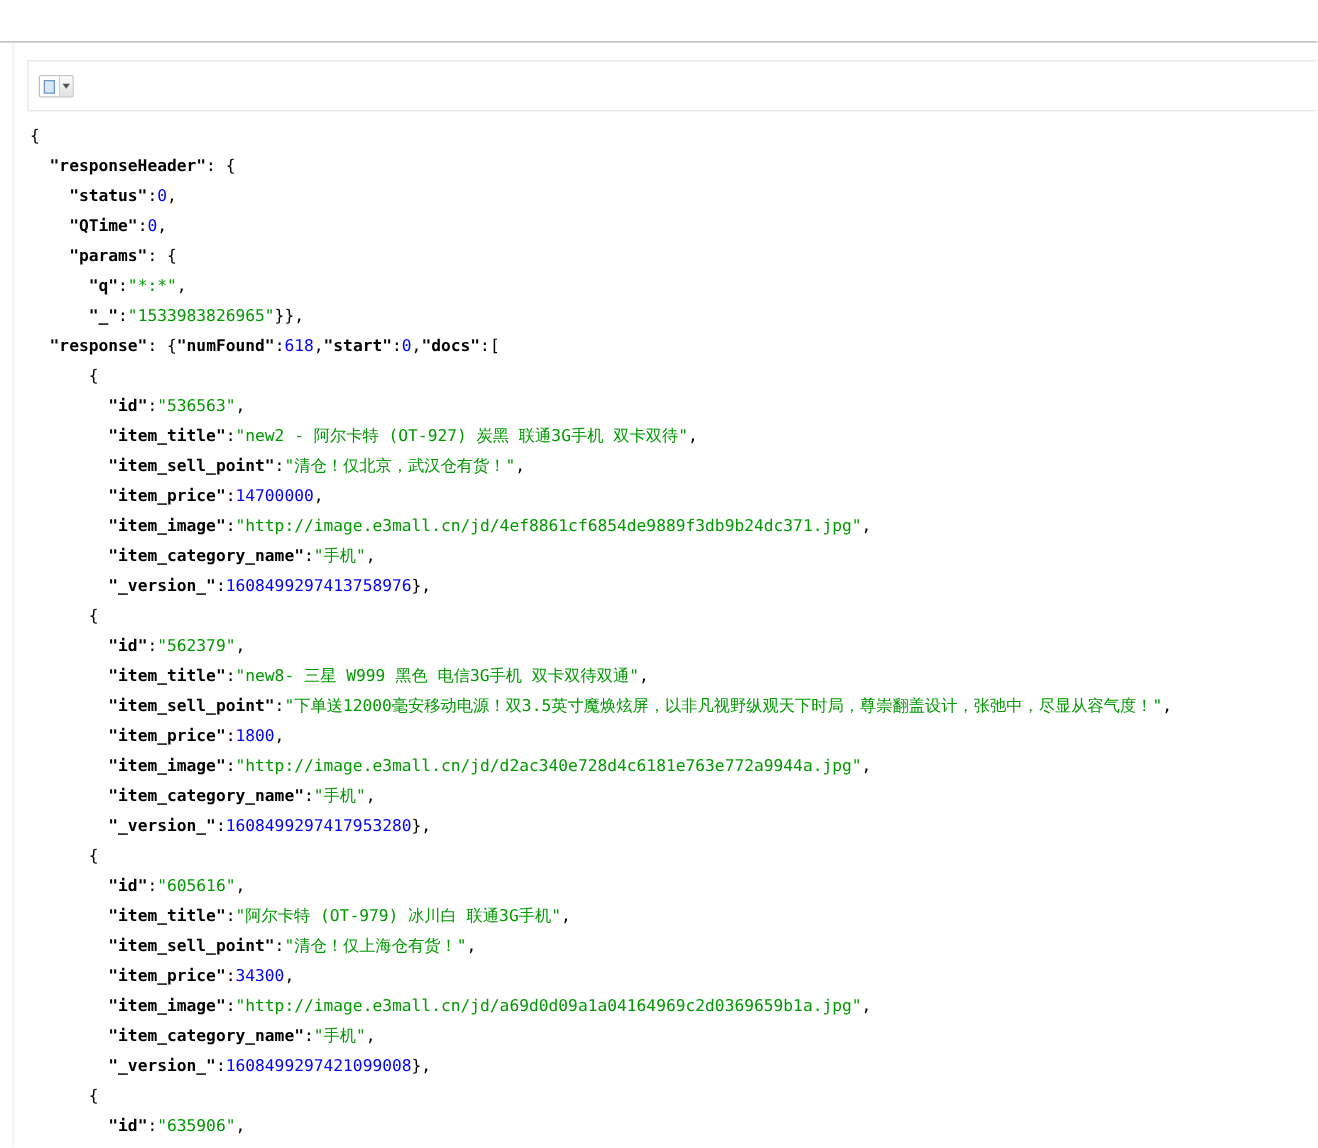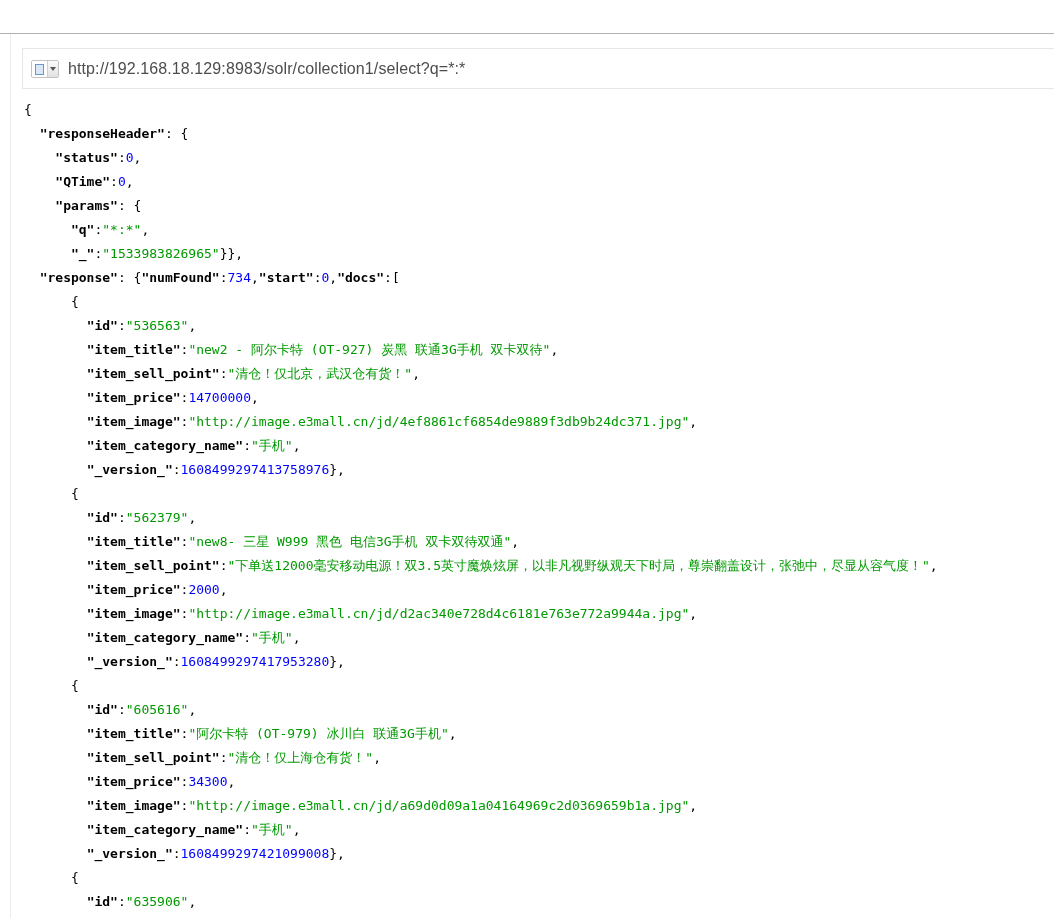--- a/index.html
+++ b/index.html
@@ -42,45 +42,44 @@
   <div class="chrome-divider"></div>
   <div class="edge-line"></div>
 
   <div class="address-bar">
     <span class="fav-ctl">
       <span class="fav"></span>
       <span class="drop">
         <span class="drop-caret"></span>
       </span>
     </span>
-    <span class="url-text">http://192.168.18.129:8983/solr/collection1/select?q=*:*</span>
   </div>
 
   <div class="json-view">
       <div class="json-line"><span class="tk-p">{</span></div>
       <div class="json-line">  <span class="tk-k">"responseHeader"</span><span class="tk-p">: {</span></div>
       <div class="json-line">    <span class="tk-k">"status"</span><span class="tk-p">:</span><span class="tk-n">0</span><span class="tk-p">,</span></div>
       <div class="json-line">    <span class="tk-k">"QTime"</span><span class="tk-p">:</span><span class="tk-n">0</span><span class="tk-p">,</span></div>
       <div class="json-line">    <span class="tk-k">"params"</span><span class="tk-p">: {</span></div>
       <div class="json-line">      <span class="tk-k">"q"</span><span class="tk-p">:</span><span class="tk-s">"*:*"</span><span class="tk-p">,</span></div>
       <div class="json-line">      <span class="tk-k">"_"</span><span class="tk-p">:</span><span class="tk-s">"1533983826965"</span><span class="tk-p">}},</span></div>
-      <div class="json-line">  <span class="tk-k">"response"</span><span class="tk-p">: {</span><span class="tk-k">"numFound"</span><span class="tk-p">:</span><span class="tk-n">734</span><span class="tk-p">,</span><span class="tk-k">"start"</span><span class="tk-p">:</span><span class="tk-n">0</span><span class="tk-p">,</span><span class="tk-k">"docs"</span><span class="tk-p">:[</span></div>
+      <div class="json-line">  <span class="tk-k">"response"</span><span class="tk-p">: {</span><span class="tk-k">"numFound"</span><span class="tk-p">:</span><span class="tk-n">618</span><span class="tk-p">,</span><span class="tk-k">"start"</span><span class="tk-p">:</span><span class="tk-n">0</span><span class="tk-p">,</span><span class="tk-k">"docs"</span><span class="tk-p">:[</span></div>
       <div class="json-line">      <span class="tk-p">{</span></div>
       <div class="json-line">        <span class="tk-k">"id"</span><span class="tk-p">:</span><span class="tk-s">"536563"</span><span class="tk-p">,</span></div>
       <div class="json-line">        <span class="tk-k">"item_title"</span><span class="tk-p">:</span><span class="tk-s">"new2 - 阿尔卡特 (OT-927) 炭黑 联通3G手机 双卡双待"</span><span class="tk-p">,</span></div>
       <div class="json-line">        <span class="tk-k">"item_sell_point"</span><span class="tk-p">:</span><span class="tk-s">"清仓！仅北京，武汉仓有货！"</span><span class="tk-p">,</span></div>
       <div class="json-line">        <span class="tk-k">"item_price"</span><span class="tk-p">:</span><span class="tk-n">14700000</span><span class="tk-p">,</span></div>
       <div class="json-line">        <span class="tk-k">"item_image"</span><span class="tk-p">:</span><span class="tk-s">"http://image.e3mall.cn/jd/4ef8861cf6854de9889f3db9b24dc371.jpg"</span><span class="tk-p">,</span></div>
       <div class="json-line">        <span class="tk-k">"item_category_name"</span><span class="tk-p">:</span><span class="tk-s">"手机"</span><span class="tk-p">,</span></div>
       <div class="json-line">        <span class="tk-k">"_version_"</span><span class="tk-p">:</span><span class="tk-n">1608499297413758976</span><span class="tk-p">},</span></div>
       <div class="json-line">      <span class="tk-p">{</span></div>
       <div class="json-line">        <span class="tk-k">"id"</span><span class="tk-p">:</span><span class="tk-s">"562379"</span><span class="tk-p">,</span></div>
       <div class="json-line">        <span class="tk-k">"item_title"</span><span class="tk-p">:</span><span class="tk-s">"new8- 三星 W999 黑色 电信3G手机 双卡双待双通"</span><span class="tk-p">,</span></div>
       <div class="json-line">        <span class="tk-k">"item_sell_point"</span><span class="tk-p">:</span><span class="tk-s">"下单送12000毫安移动电源！双3.5英寸魔焕炫屏，以非凡视野纵观天下时局，尊崇翻盖设计，张弛中，尽显从容气度！"</span><span class="tk-p">,</span></div>
-      <div class="json-line">        <span class="tk-k">"item_price"</span><span class="tk-p">:</span><span class="tk-n">2000</span><span class="tk-p">,</span></div>
+      <div class="json-line">        <span class="tk-k">"item_price"</span><span class="tk-p">:</span><span class="tk-n">1800</span><span class="tk-p">,</span></div>
       <div class="json-line">        <span class="tk-k">"item_image"</span><span class="tk-p">:</span><span class="tk-s">"http://image.e3mall.cn/jd/d2ac340e728d4c6181e763e772a9944a.jpg"</span><span class="tk-p">,</span></div>
       <div class="json-line">        <span class="tk-k">"item_category_name"</span><span class="tk-p">:</span><span class="tk-s">"手机"</span><span class="tk-p">,</span></div>
       <div class="json-line">        <span class="tk-k">"_version_"</span><span class="tk-p">:</span><span class="tk-n">1608499297417953280</span><span class="tk-p">},</span></div>
       <div class="json-line">      <span class="tk-p">{</span></div>
       <div class="json-line">        <span class="tk-k">"id"</span><span class="tk-p">:</span><span class="tk-s">"605616"</span><span class="tk-p">,</span></div>
       <div class="json-line">        <span class="tk-k">"item_title"</span><span class="tk-p">:</span><span class="tk-s">"阿尔卡特 (OT-979) 冰川白 联通3G手机"</span><span class="tk-p">,</span></div>
       <div class="json-line">        <span class="tk-k">"item_sell_point"</span><span class="tk-p">:</span><span class="tk-s">"清仓！仅上海仓有货！"</span><span class="tk-p">,</span></div>
       <div class="json-line">        <span class="tk-k">"item_price"</span><span class="tk-p">:</span><span class="tk-n">34300</span><span class="tk-p">,</span></div>
       <div class="json-line">        <span class="tk-k">"item_image"</span><span class="tk-p">:</span><span class="tk-s">"http://image.e3mall.cn/jd/a69d0d09a1a04164969c2d0369659b1a.jpg"</span><span class="tk-p">,</span></div>
       <div class="json-line">        <span class="tk-k">"item_category_name"</span><span class="tk-p">:</span><span class="tk-s">"手机"</span><span class="tk-p">,</span></div>

